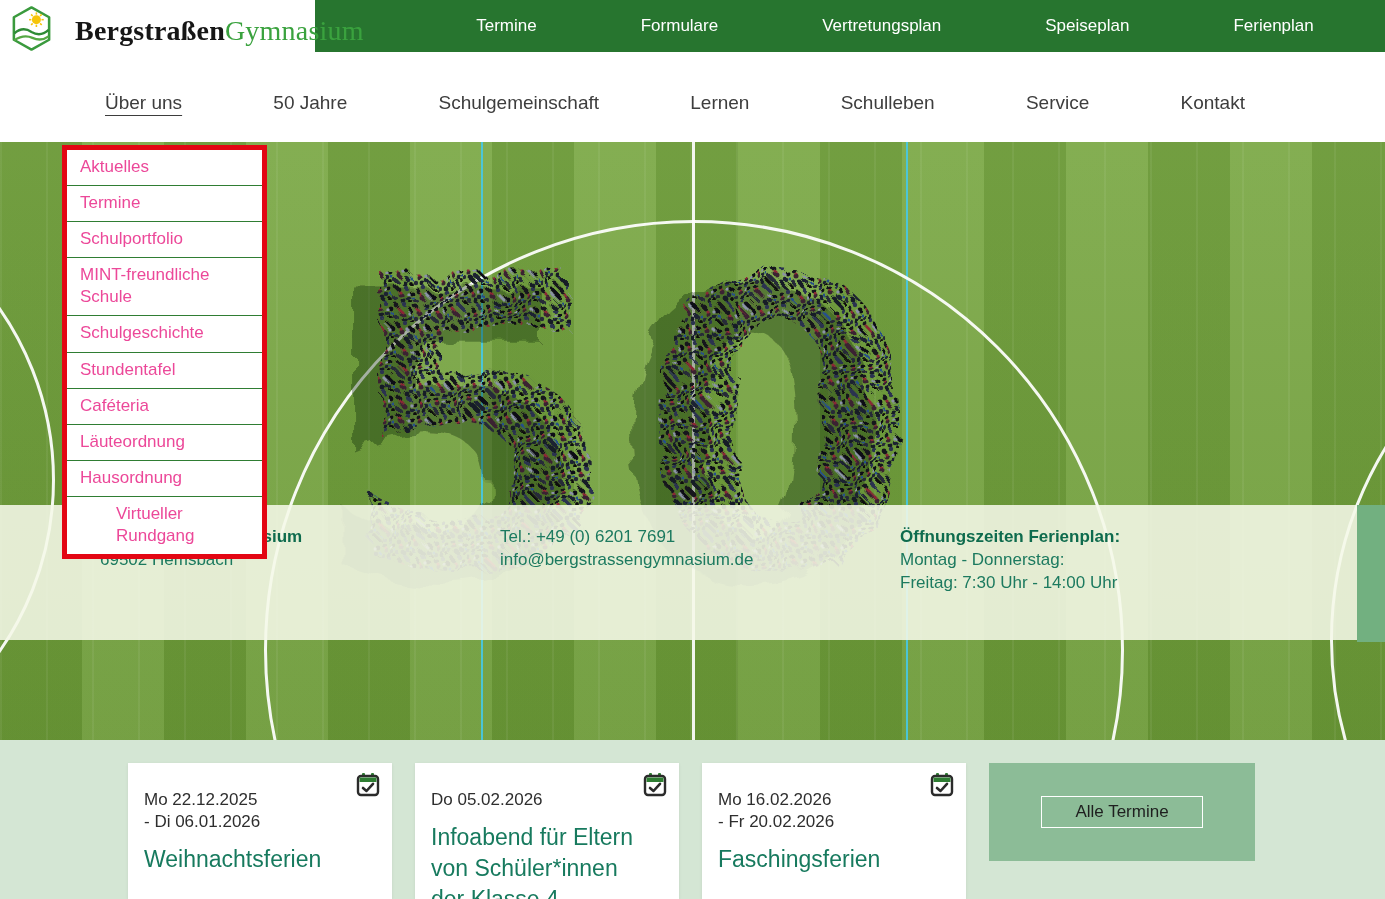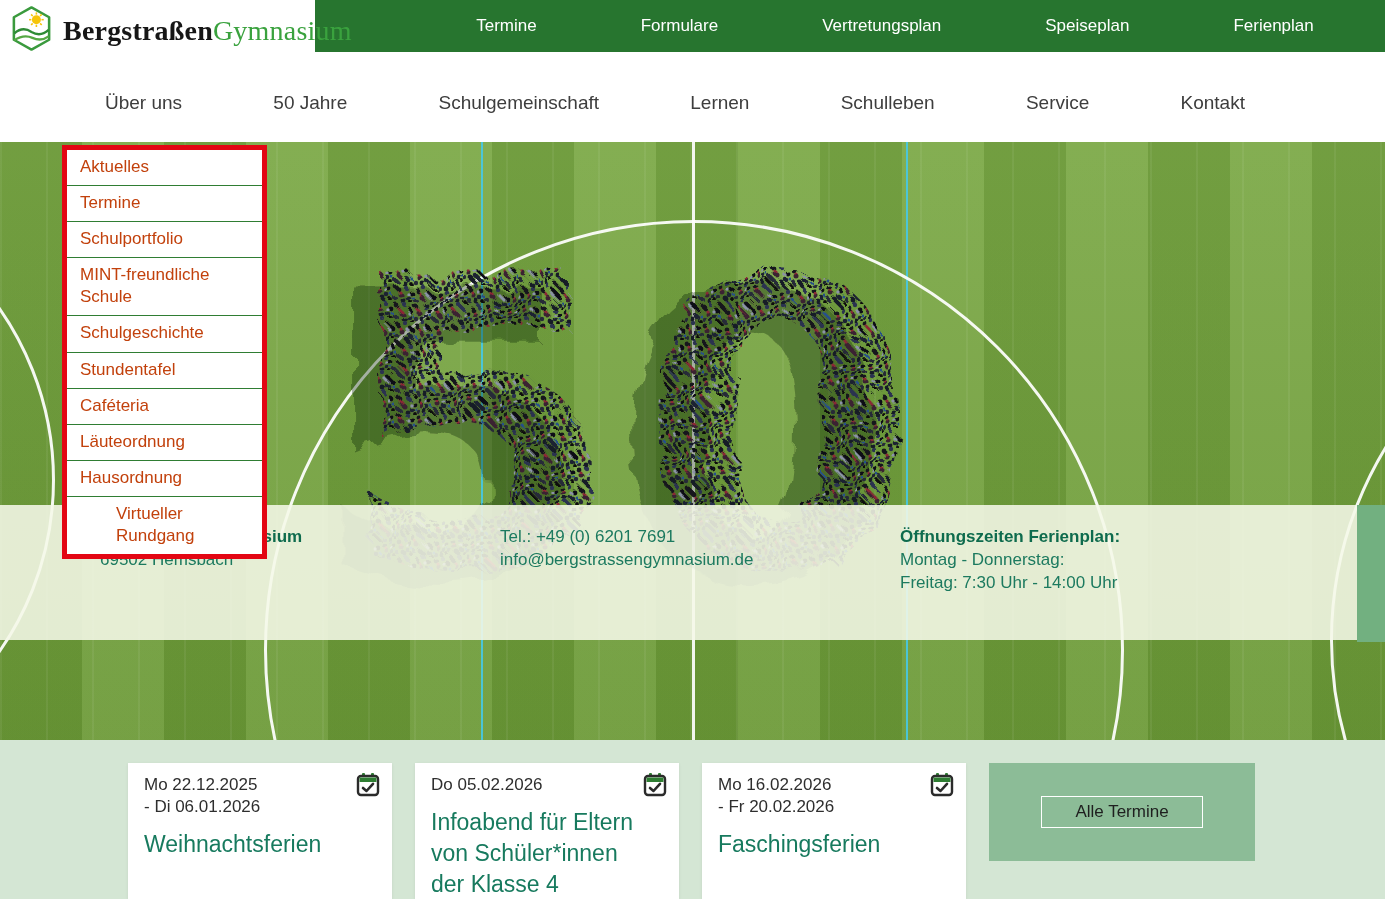--- a/index.html
+++ b/index.html
@@ -4,30 +4,30 @@
 <style>
   * { margin:0; padding:0; box-sizing:border-box; }
   html,body { width:1385px; height:899px; overflow:hidden; background:#fff;
               font-family:"Liberation Sans","DejaVu Sans",sans-serif; }
 
   
   .header { position:relative; height:52px; background:#fff; }
   .greenbar { position:absolute; left:315px; top:0; right:0; height:52px; background:#27752f; }
   .topnav { height:100%; display:flex; align-items:center; justify-content:center; gap:104px; padding-left:90px; list-style:none; }
   .topnav li { color:#fff; font-size:17px; cursor:pointer; white-space:nowrap; }
-  .logo { position:absolute; left:8px; top:5px; display:flex; align-items:center; gap:8px; }
+  .logo { position:absolute; left:8px; top:5px; display:flex; align-items:center; gap:20px; }
   .logo-text { font-family:"Liberation Serif","DejaVu Serif",serif; font-size:28px; letter-spacing:.2px; }
   .logo-text b { color:#161616; font-weight:700; }
   .logo-text span.lt { color:#3aa23e; font-weight:400; }
 
   
   .subnav { height:90px; background:#fff; display:flex; align-items:flex-end; justify-content:space-between;
             padding:0 140px 28px 105px; list-style:none; }
   .subnav li { color:#3d3d3d; font-size:19px; cursor:pointer; white-space:nowrap; }
-  .subnav li.active { text-underline-offset:6px; }
+  .subnav li.active { text-decoration:underline; text-underline-offset:6px; }
 
   
   .hero { position:relative; height:598px; overflow:hidden;
           background-color:#74a43c;
           background-image:
             repeating-linear-gradient(90deg, rgba(255,255,255,0.06) 0 2px, rgba(0,0,0,0) 2px 46px),
             repeating-linear-gradient(90deg, rgba(25,60,5,0.10) 0 82px, rgba(255,255,255,0.06) 82px 164px),
             linear-gradient(180deg, rgba(255,255,255,0.06), rgba(0,0,0,0.06)); }
   .pitch-line-v { position:absolute; top:0; bottom:0; width:3px; background:rgba(255,255,255,0.92); }
   .pitch-line-cyan { position:absolute; top:0; bottom:0; width:2px; background:#45c9e6; opacity:.9; }
@@ -38,27 +38,27 @@
   .overlay-band { position:absolute; left:0; top:363px; width:1357px; height:135px;
                   background:rgba(245,248,232,0.88); display:flex; padding:21px 0 0 100px; }
   .overlay-strip { position:absolute; right:0; top:363px; width:28px; height:137px; background:#72b080; cursor:pointer; }
   .contact-col { width:400px; font-size:17px; line-height:1.34; color:#1c7a5f; }
   .contact-col .c-title { font-weight:700; color:#0e6b4d; }
 
   
   .dropdown { position:absolute; left:62px; top:145px; z-index:40;
               border:5px solid #e30613; background:#fff; width:205px; }
   .dropdown ul { list-style:none; }
-  .dropdown li { font-size:17px; color:#c2410c; padding:6px 12px 7px 13px; line-height:1.3;
+  .dropdown li { font-size:17px; color:#ec4899; padding:6px 12px 7px 13px; line-height:1.3;
                  border-bottom:1.5px solid #2f7d33; background:#fff; cursor:pointer; }
   .dropdown li:last-child { border-bottom:none;margin-left:36px; }
 
   
   .events { height:159px; background:#d4e6d4; display:flex; padding:23px 0 0 128px; gap:23px; }
-  .event-card { position:relative; width:264px; min-height:97px; background:#fff; padding:11px 44px 12px 16px;
+  .event-card { position:relative; width:264px; min-height:97px; background:#fff; padding:26px 44px 12px 16px;
                 box-shadow:0 1px 3px rgba(0,0,0,0.08); cursor:pointer; }
   .ev-date { font-size:17px; line-height:1.3; color:#2e2e2e; }
   .ev-date div:empty { display:none; }
   .ev-title { margin-top:11px; font-size:23px; line-height:1.35; color:#177a5e; }
   .cal-icon { position:absolute; top:9px; right:11px; }
   .all-card { width:266px; height:98px; background:#8cbc97; display:flex; align-items:center; justify-content:center; }
   .all-btn { background:transparent; border:1.5px solid #fff; color:#1f1f1f; font-size:17px;
              font-family:inherit; padding:5px 33px; cursor:pointer; }
 </style>
 </head>

